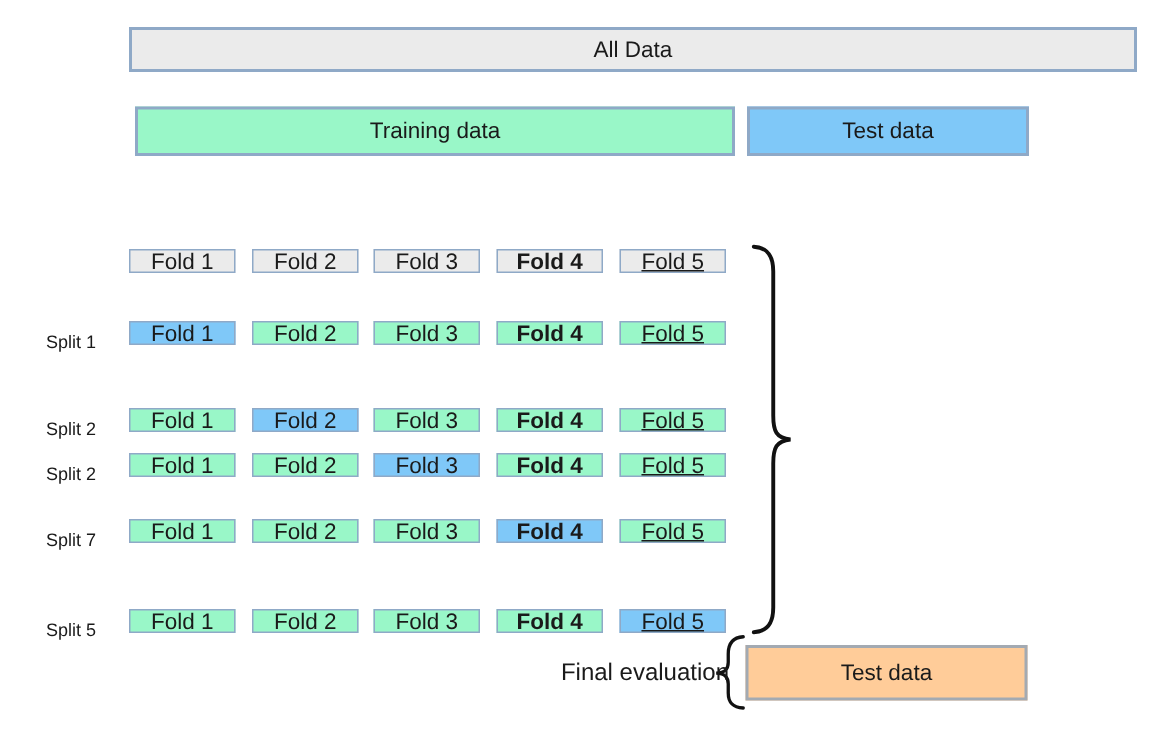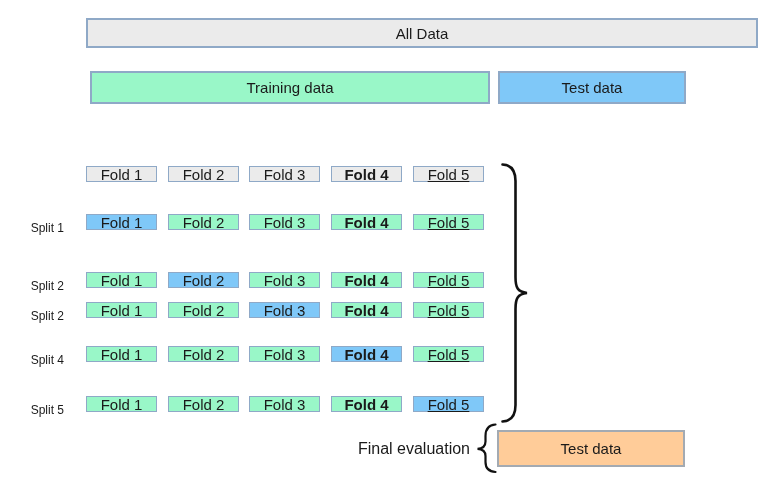--- a/index.html
+++ b/index.html
@@ -31,28 +31,28 @@
     position:absolute; left:12px; width:52px; height:28px;
     display:flex; align-items:center; justify-content:flex-end;
     font-size:12px; color:var(--text,#1a1a1a);
   }
   .finding-params{
     position:absolute; left:536px; top:281px;
     font-size:22px; letter-spacing:0.3px; white-space:nowrap;
     color:var(--text,#1a1a1a);
   }
   .final-eval{
-    position:absolute; left:344px; top:440px; width:126px; text-align:right;
+    position:absolute; left:360px; top:440px; width:126px; text-align:right;
     font-size:16px; line-height:18px; white-space:nowrap;
     color:var(--text,#1a1a1a);
   }
   svg.overlay{position:absolute; left:0; top:0; pointer-events:none;}
   
   .c0{left:86px;} .c1{left:168px;} .c2{left:249px;text-align:right;} .c3{left:331px;font-weight:bold;} .c4{left:413px;text-decoration:underline;}
-  .rh{top:166px;} .r0{top:214px;} .r1{top:272px;} .r2{top:302px;} .r3{top:346px;} .r4{top:396px;}
+  .rh{top:166px;} .r0{top:214px;} .r1{top:272px;} .r2{top:302px;} .r3{top:346px;} .r4{top:406px;}
 </style>
 </head>
 <body>
 
 <div class="canvas">
 
   <div class="bar gray" style="left:86px; top:18px; width:672px; height:30px;">All Data</div>
 
   <div class="bar green" style="left:90px; top:71px; width:400px; height:33px;">Training data</div>
 
@@ -78,21 +78,21 @@
   <div class="cell green r1 c3">Fold 4</div>
   <div class="cell green r1 c4">Fold 5</div>
 
   <div class="split-label r2">Split 2</div>
   <div class="cell green r2 c0">Fold 1</div>
   <div class="cell green r2 c1">Fold 2</div>
   <div class="cell blue  r2 c2">Fold 3</div>
   <div class="cell green r2 c3">Fold 4</div>
   <div class="cell green r2 c4">Fold 5</div>
 
-  <div class="split-label r3">Split 4</div>
+  <div class="split-label r3">Split 7</div>
   <div class="cell green r3 c0">Fold 1</div>
   <div class="cell green r3 c1">Fold 2</div>
   <div class="cell green r3 c2">Fold 3</div>
   <div class="cell blue  r3 c3">Fold 4</div>
   <div class="cell green r3 c4">Fold 5</div>
 
   <div class="split-label r4">Split 5</div>
   <div class="cell green r4 c0">Fold 1</div>
   <div class="cell green r4 c1">Fold 2</div>
   <div class="cell green r4 c2">Fold 3</div>

